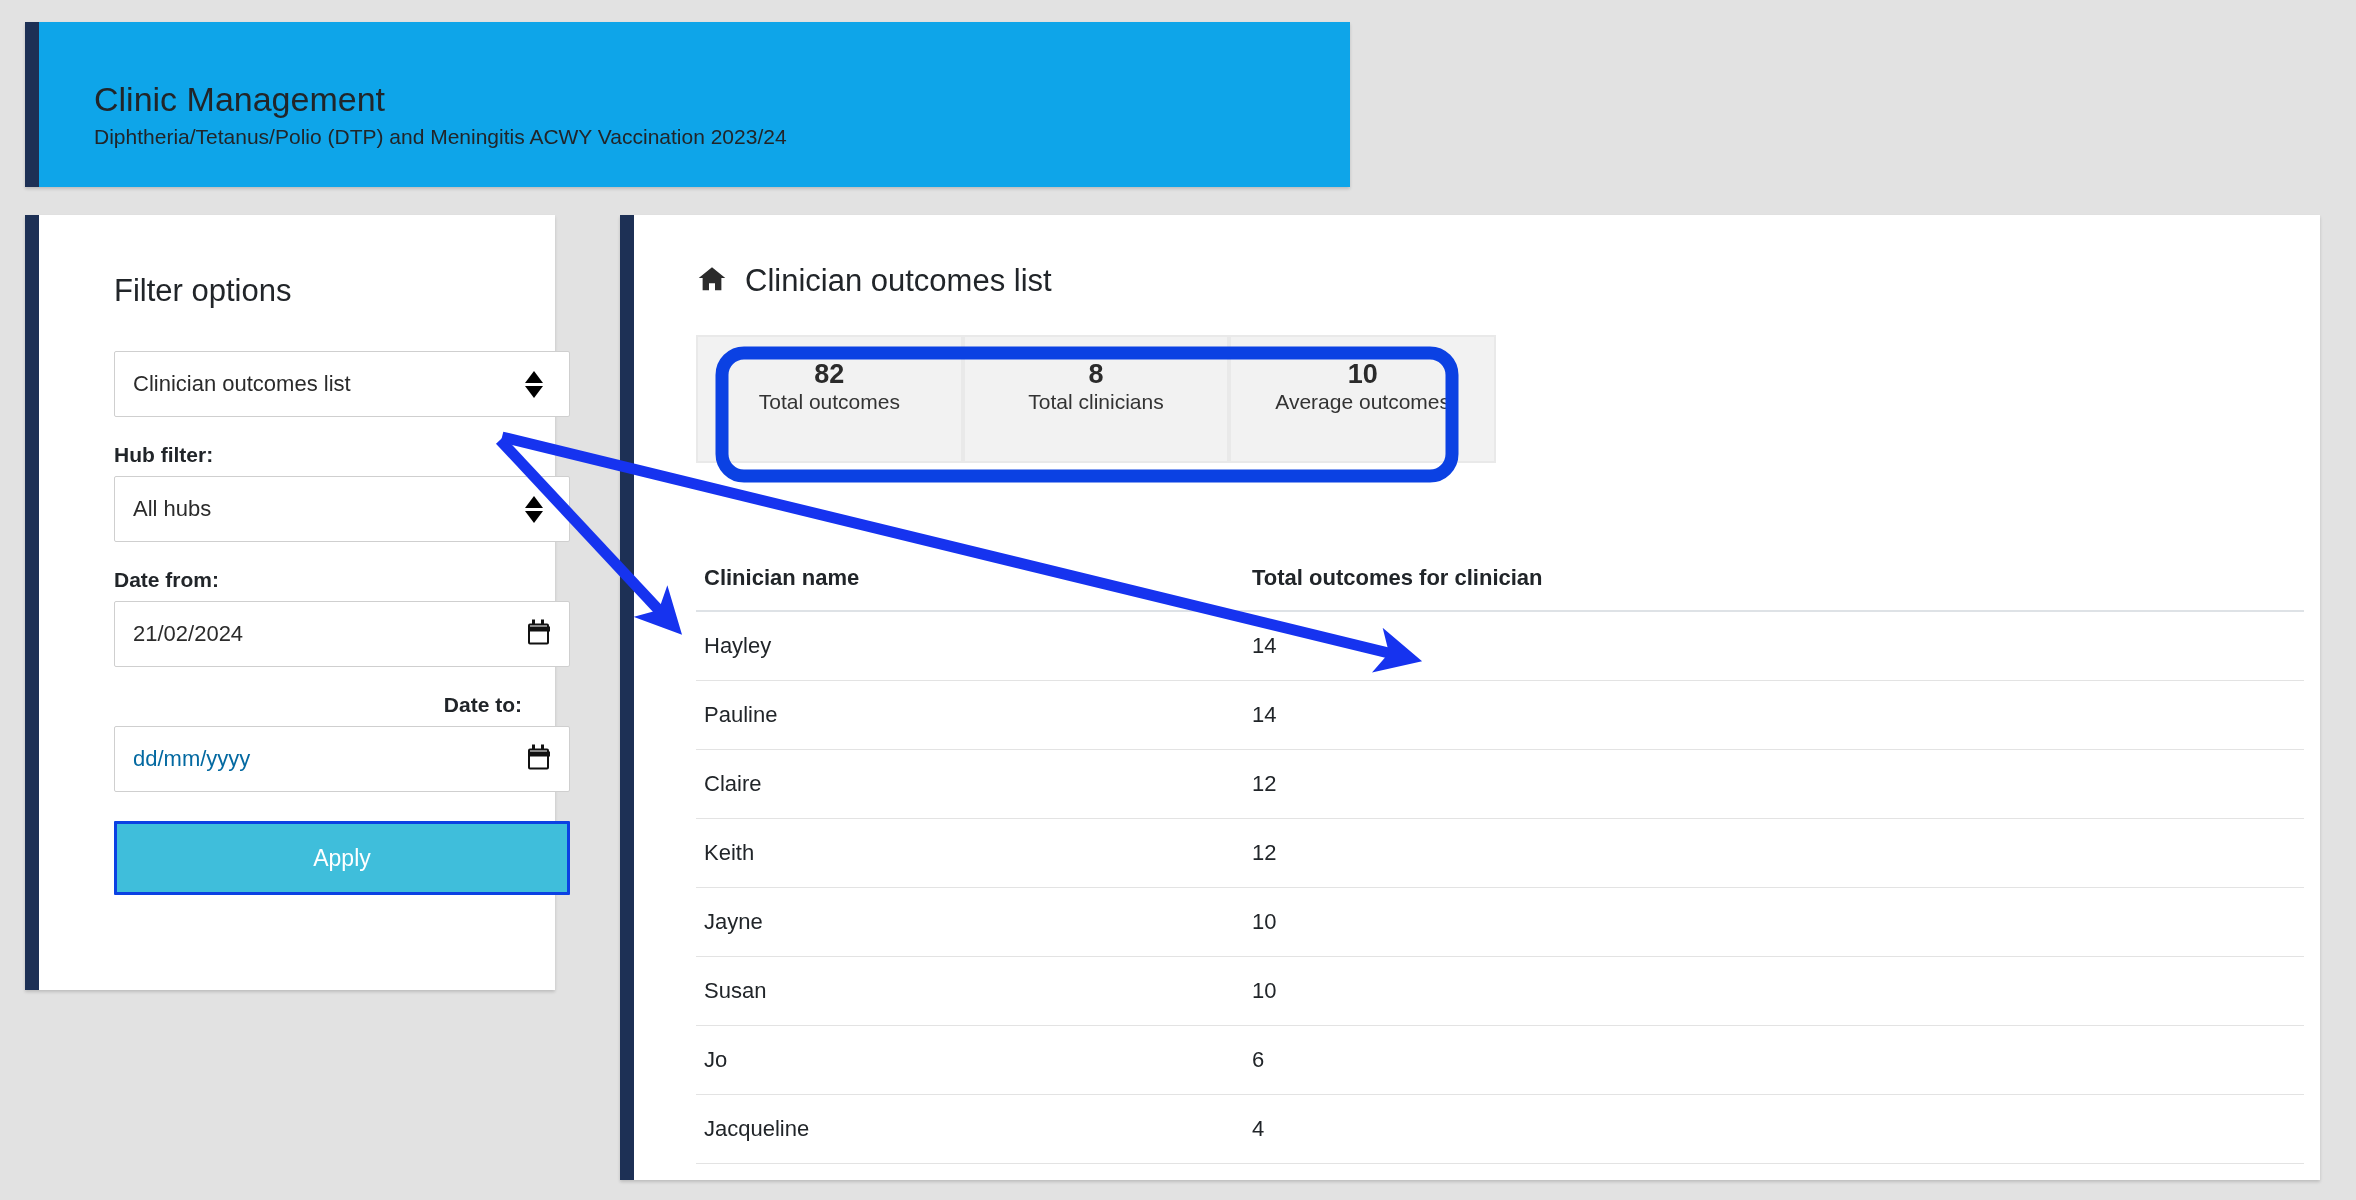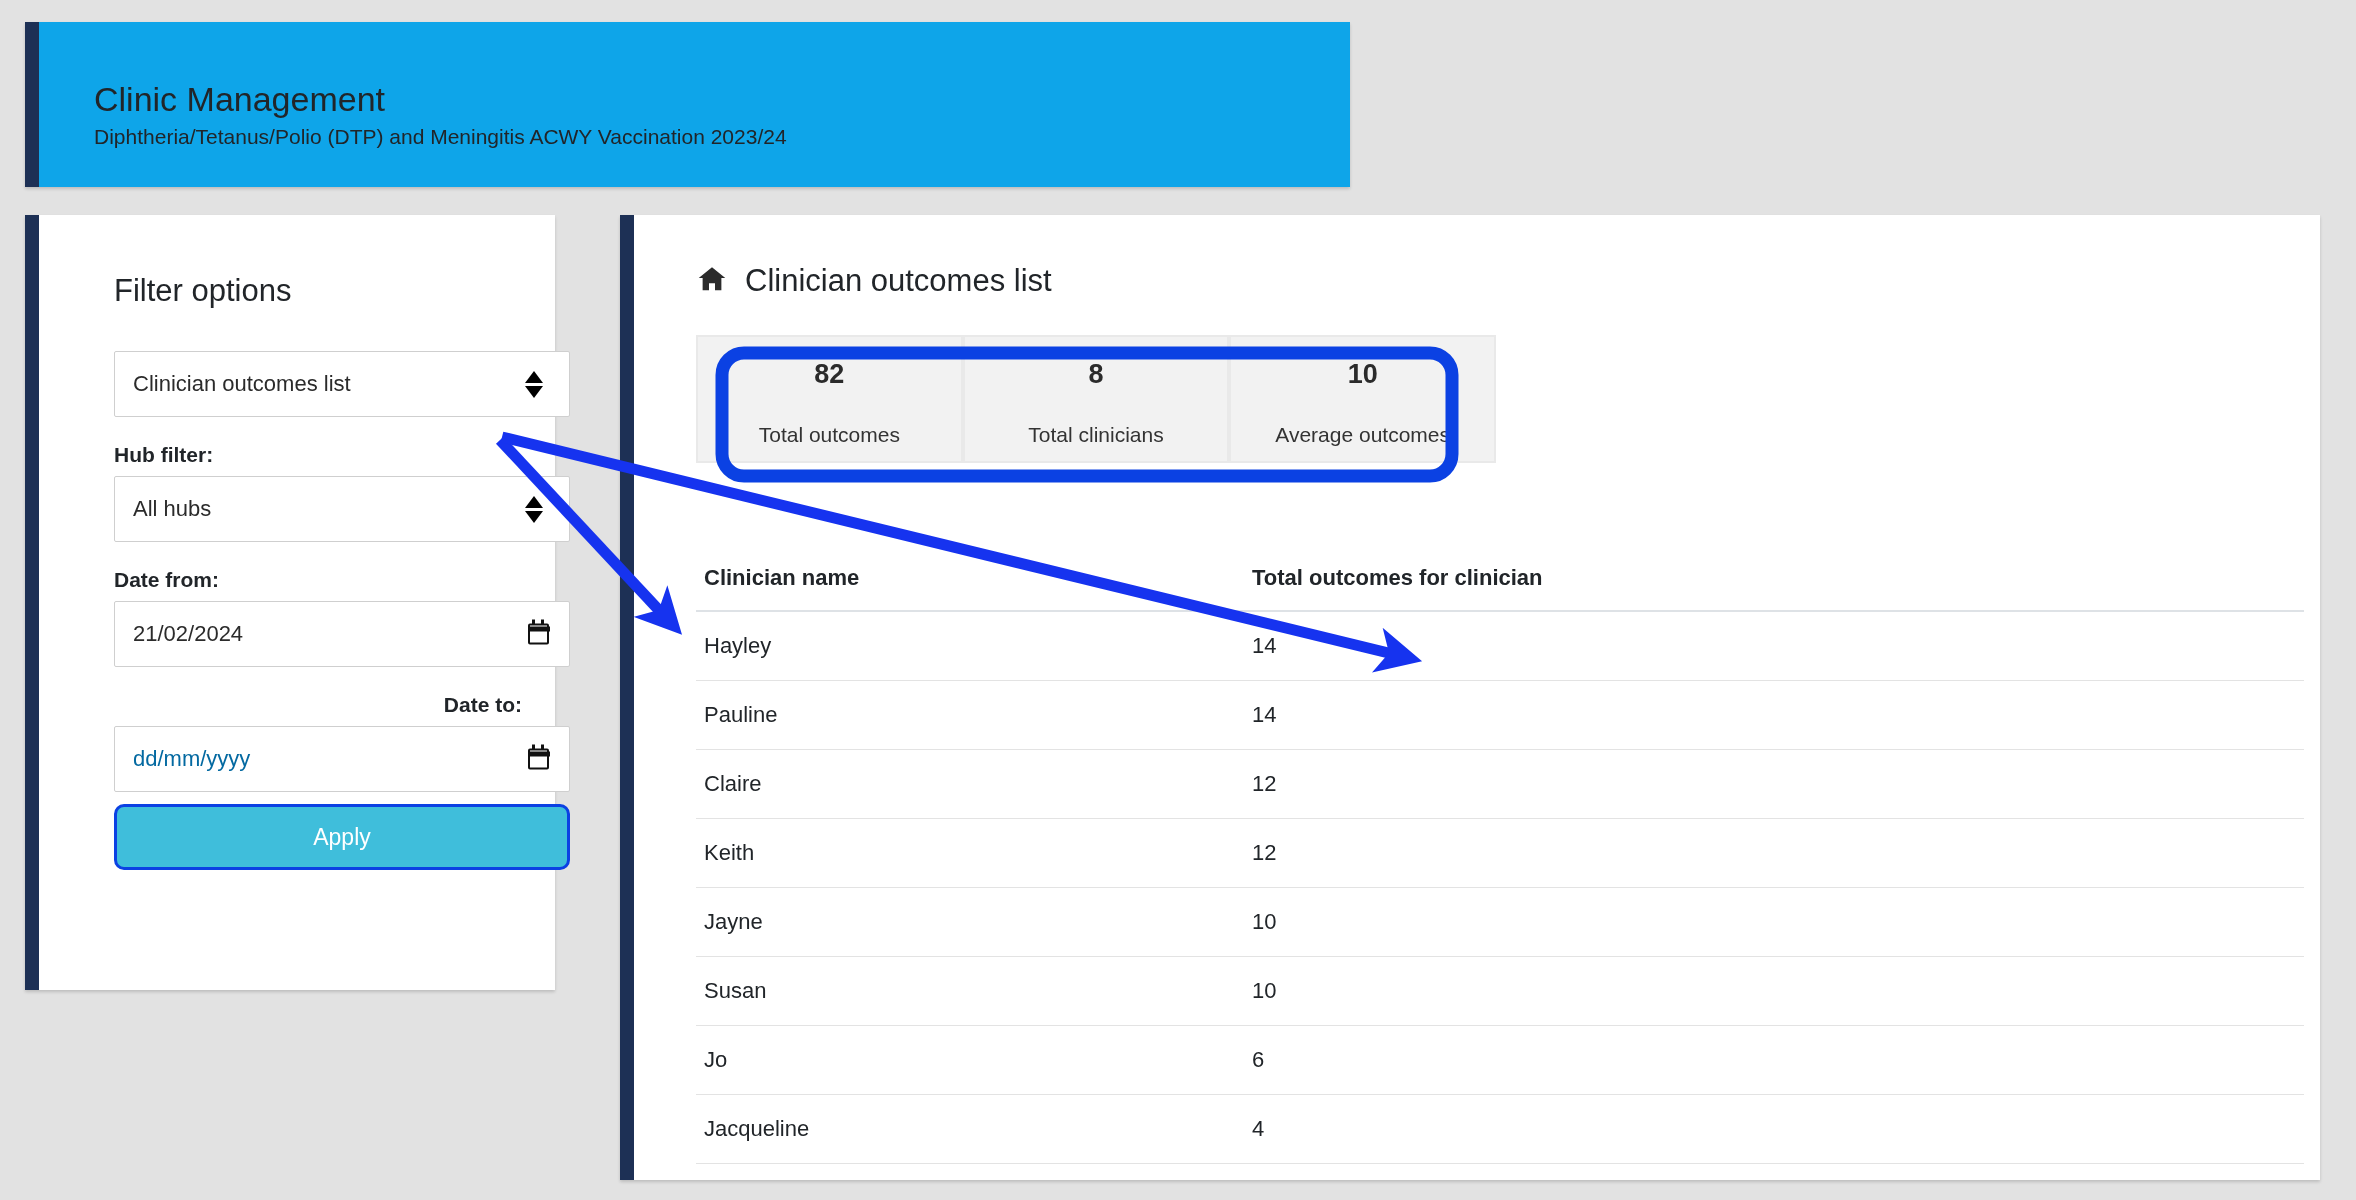--- a/index.html
+++ b/index.html
@@ -143,26 +143,26 @@
     background: #111;
     box-shadow: 9px 0 0 0 #111;
   }
 
   #select-source { margin-top: 42px; }
   #group-hub { margin-top: 26px; }
   #group-date-from { margin-top: 26px; }
   #group-date-to { margin-top: 26px; text-align: right; }
 
   #apply-button {
-    margin-top: 12px;
+    margin-top: 29px;
     width: 456px;
-    height: 66px;
+    height: 74px;
     background: #3fbedb;
     border: 3px solid #0b41e3;
-    border-radius: 10px;
+    border-radius: 1px;
     box-sizing: border-box;
     color: #ffffff;
     font-size: 23px;
     font-family: "Liberation Sans", sans-serif;
     display: flex;
     align-items: center;
     justify-content: center;
     cursor: pointer;
     padding: 0;
   }
@@ -226,21 +226,21 @@
     position: relative;
   }
   .stat-card {
     flex: 1;
     background: #f2f2f2;
     height: 124px;
     box-sizing: border-box;
     padding: 22px 18px 14px 18px;
     display: flex;
     flex-direction: column;
-    justify-content: space-between;
+    justify-content: flex-start;
     align-items: center;
   }
   .stat-value {
     font-size: 27px;
     font-weight: bold;
     color: #2b2b2b;
   }
   .stat-label {
     font-size: 21px;
     color: #333333;

